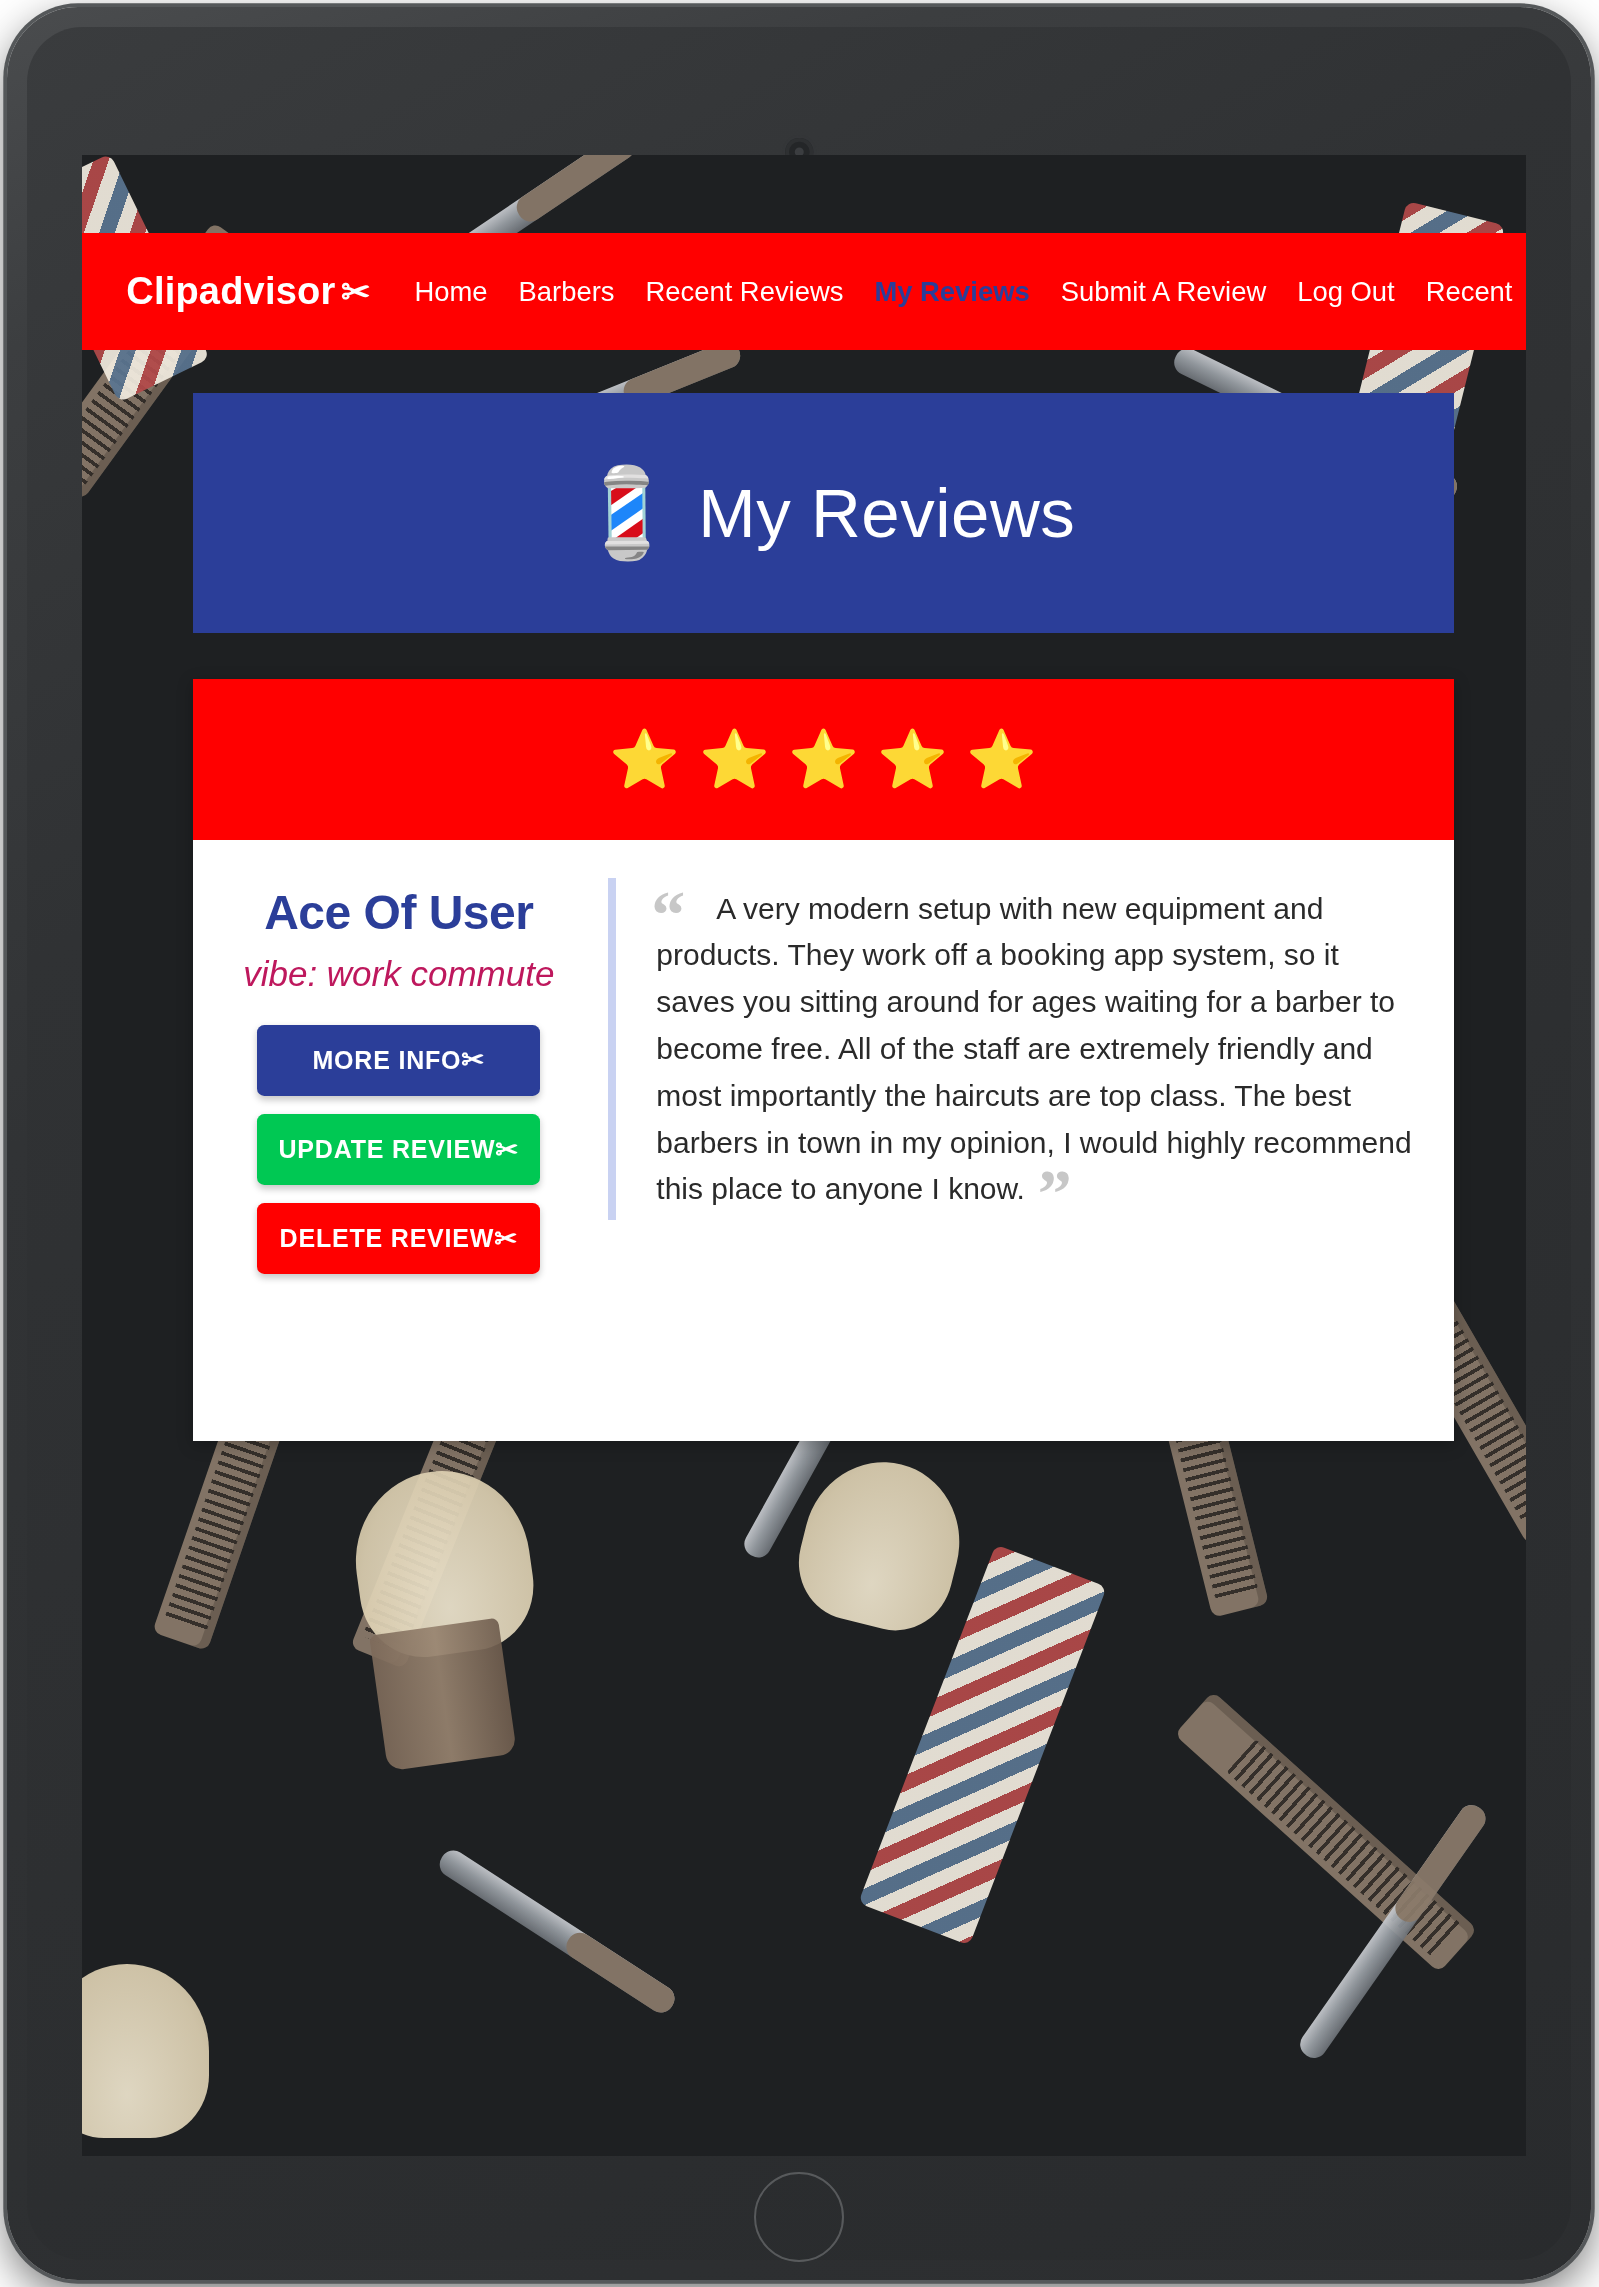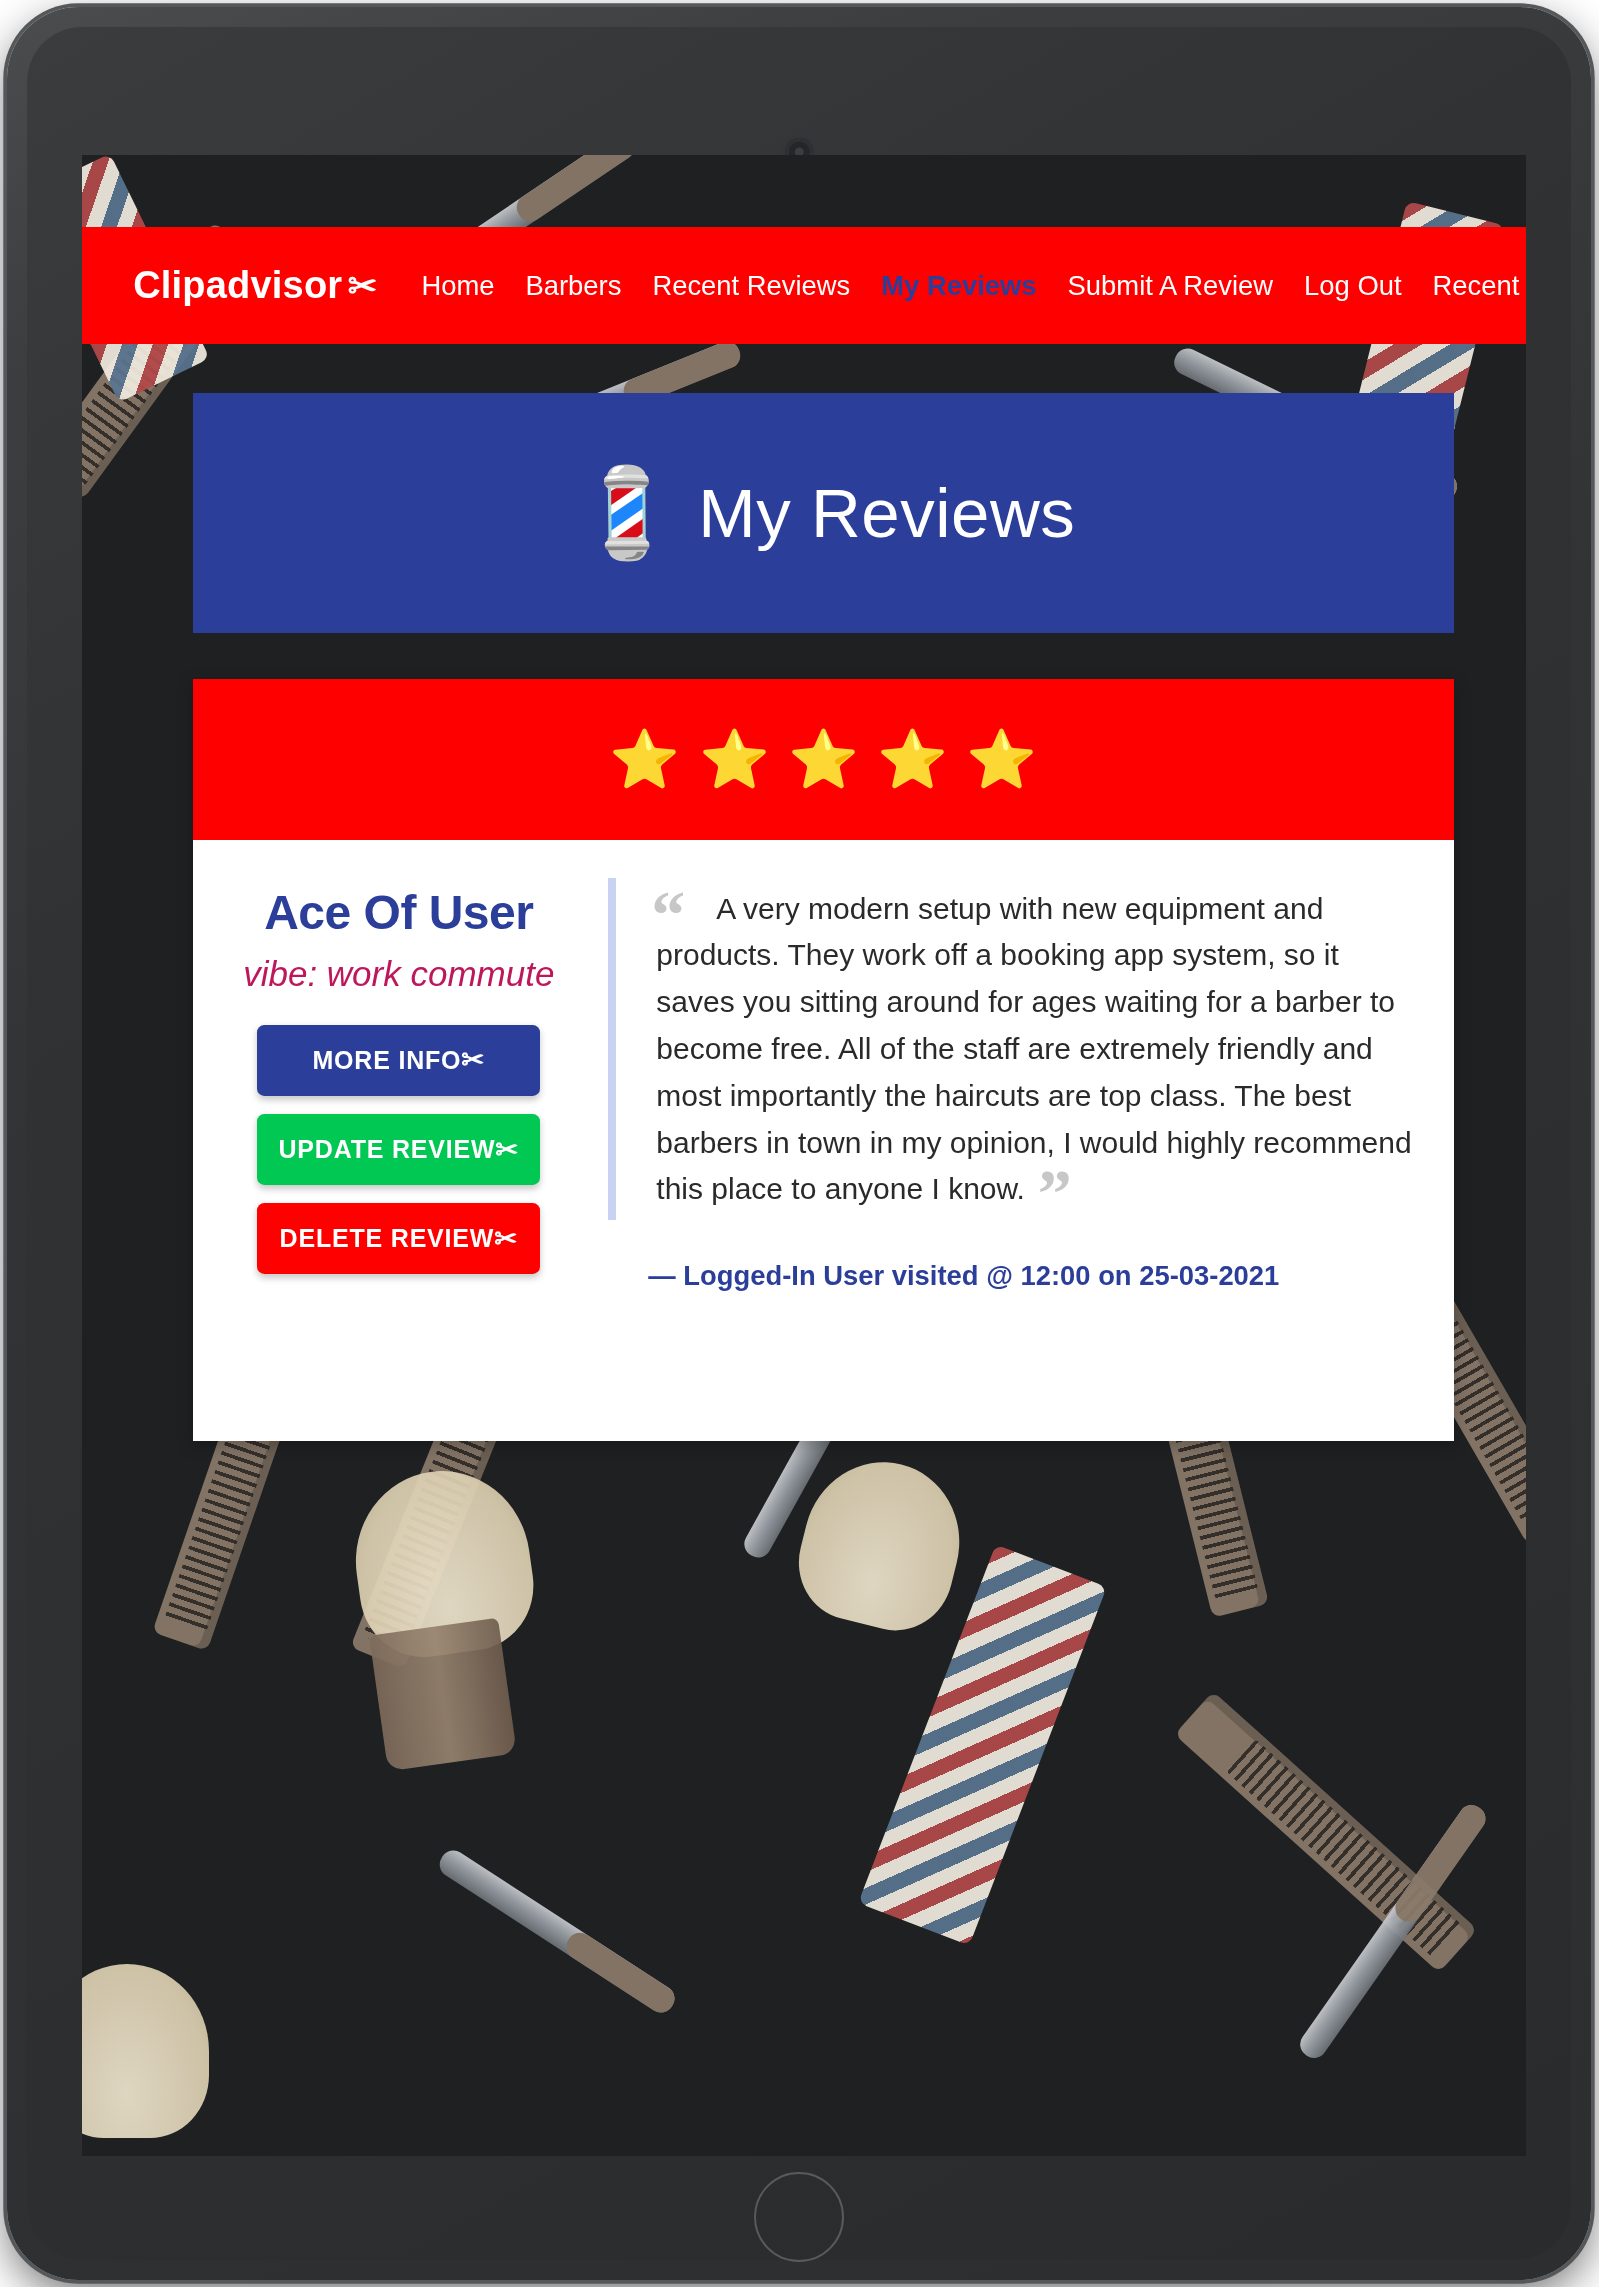--- a/index.html
+++ b/index.html
@@ -68,22 +68,22 @@
     background:radial-gradient(ellipse at 50% 75%, #efe6cf 0%, #ddd0b2 70%, #c9bb9a 100%); }
   .brush-handle{ border-radius:7.3px 7.3px 16.4px 16.4px;
     background:linear-gradient(to right,#7d6a5a,#97836f 50%,#6f5d4e); }
   
   .pole{ border-radius:9.1px; overflow:hidden;
     background:repeating-linear-gradient(135deg,
       #b44a4a 0 14.6px, #f2ece0 14.6px 29px, #5a7591 29px 44px, #f2ece0 44px 58px); }
 
   
   #navbar{
-    position:absolute; left:0; top:72px; width:1444px; height:117px;
-    background:#ff0000; display:flex; align-items:center; padding-left:44px;justify-content:center;
+    position:absolute; left:0; top:78px; width:1444px; height:117px;
+    background:#ff0000; display:flex; align-items:center; padding-left:44px;
   }
   #brand{
     color:#ffffff; font-size:38px; font-weight:700; letter-spacing:0.2px;
     white-space:nowrap; margin-right:44px;
   }
   #brand .sc{ font-size:35px; margin-left:5.5px; }
   #nav-links{ display:flex; align-items:center; gap:31px; }
   .nav-link{
     color:#ffffff; font-size:27.4px; white-space:nowrap; cursor:pointer;
     text-decoration:none;
@@ -240,21 +240,20 @@
                 <span class="sc">✂</span>
               </button>
             </div>
           </div>
 
           <div id="card-right">
             <blockquote id="review-quote">
               <span id="quote-open">“</span>
               <p id="review-text"><span>A very modern setup with new equipment and products. They work off a booking app system, so it saves you sitting around for ages waiting for a barber to become free. All of the staff are extremely friendly and most importantly the haircuts are top class. The best barbers in town in my opinion, I would highly recommend this place to anyone I know.</span><span id="quote-close">”</span></p>
             </blockquote>
-            <div id="review-meta">—  Logged-In User visited @ 12:00 on 25-03-2021</div>
           </div>
 
         </div>
       </section>
 
     </div>
   </div>
 </div>
 
 

